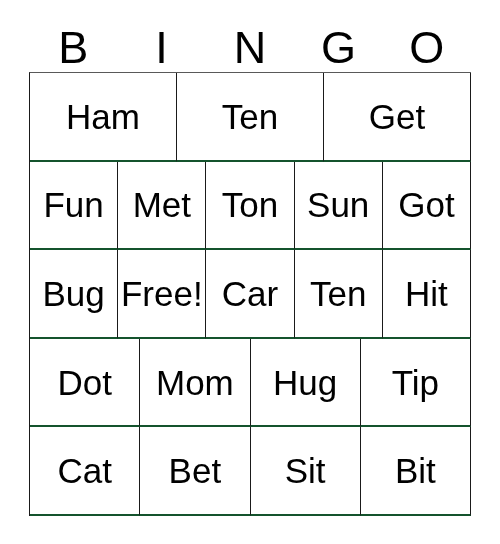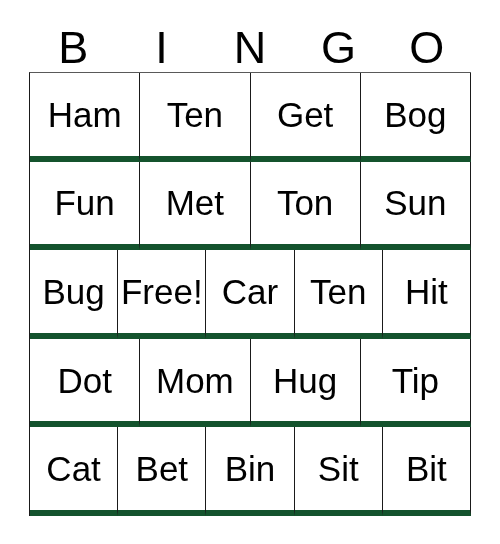--- a/index.html
+++ b/index.html
@@ -62,21 +62,21 @@
   .grid-row {
     flex: 1 1 0;
     display: flex;
     min-height: 0;
   }
   .grid-cell {
     flex: 1 1 0;
     min-width: 0;
     box-sizing: border-box;
     border-right: 1px solid #1a1a1a;
-    border-bottom: 6px solid #14532d;
+    border-bottom: 2px solid #14532d;
     display: flex;
     align-items: center;
     justify-content: center;
     background: #ffffff;
     overflow: hidden;
   }
   .cell-text {
     font-size: 35px;
     line-height: 1;
     font-weight: 400;
@@ -103,37 +103,37 @@
     <div class="grid-row">
       <div class="grid-cell">
           <span class="cell-text">Ham</span>
         </div>
       <div class="grid-cell">
           <span class="cell-text">Ten</span>
         </div>
       <div class="grid-cell">
           <span class="cell-text">Get</span>
         </div>
-      <div class="grid-cell">
-          <span class="cell-text">Bog</span>
-        </div>
     </div>
 
     <div class="grid-row">
       <div class="grid-cell">
           <span class="cell-text">Fun</span>
         </div>
       <div class="grid-cell">
           <span class="cell-text">Met</span>
         </div>
       <div class="grid-cell">
           <span class="cell-text">Ton</span>
         </div>
       <div class="grid-cell">
           <span class="cell-text">Sun</span>
+        </div>
+      <div class="grid-cell">
+          <span class="cell-text">Got</span>
         </div>
     </div>
 
     <div class="grid-row">
       <div class="grid-cell">
           <span class="cell-text">Bug</span>
         </div>
       <div class="grid-cell">
           <span class="cell-text">Free!</span>
         </div>
@@ -164,23 +164,20 @@
     </div>
 
     <div class="grid-row">
       <div class="grid-cell">
           <span class="cell-text">Cat</span>
         </div>
       <div class="grid-cell">
           <span class="cell-text">Bet</span>
         </div>
       <div class="grid-cell">
-          <span class="cell-text">Bin</span>
-        </div>
-      <div class="grid-cell">
           <span class="cell-text">Sit</span>
         </div>
       <div class="grid-cell">
           <span class="cell-text">Bit</span>
         </div>
     </div>
 
   </div>
 </div>
 

